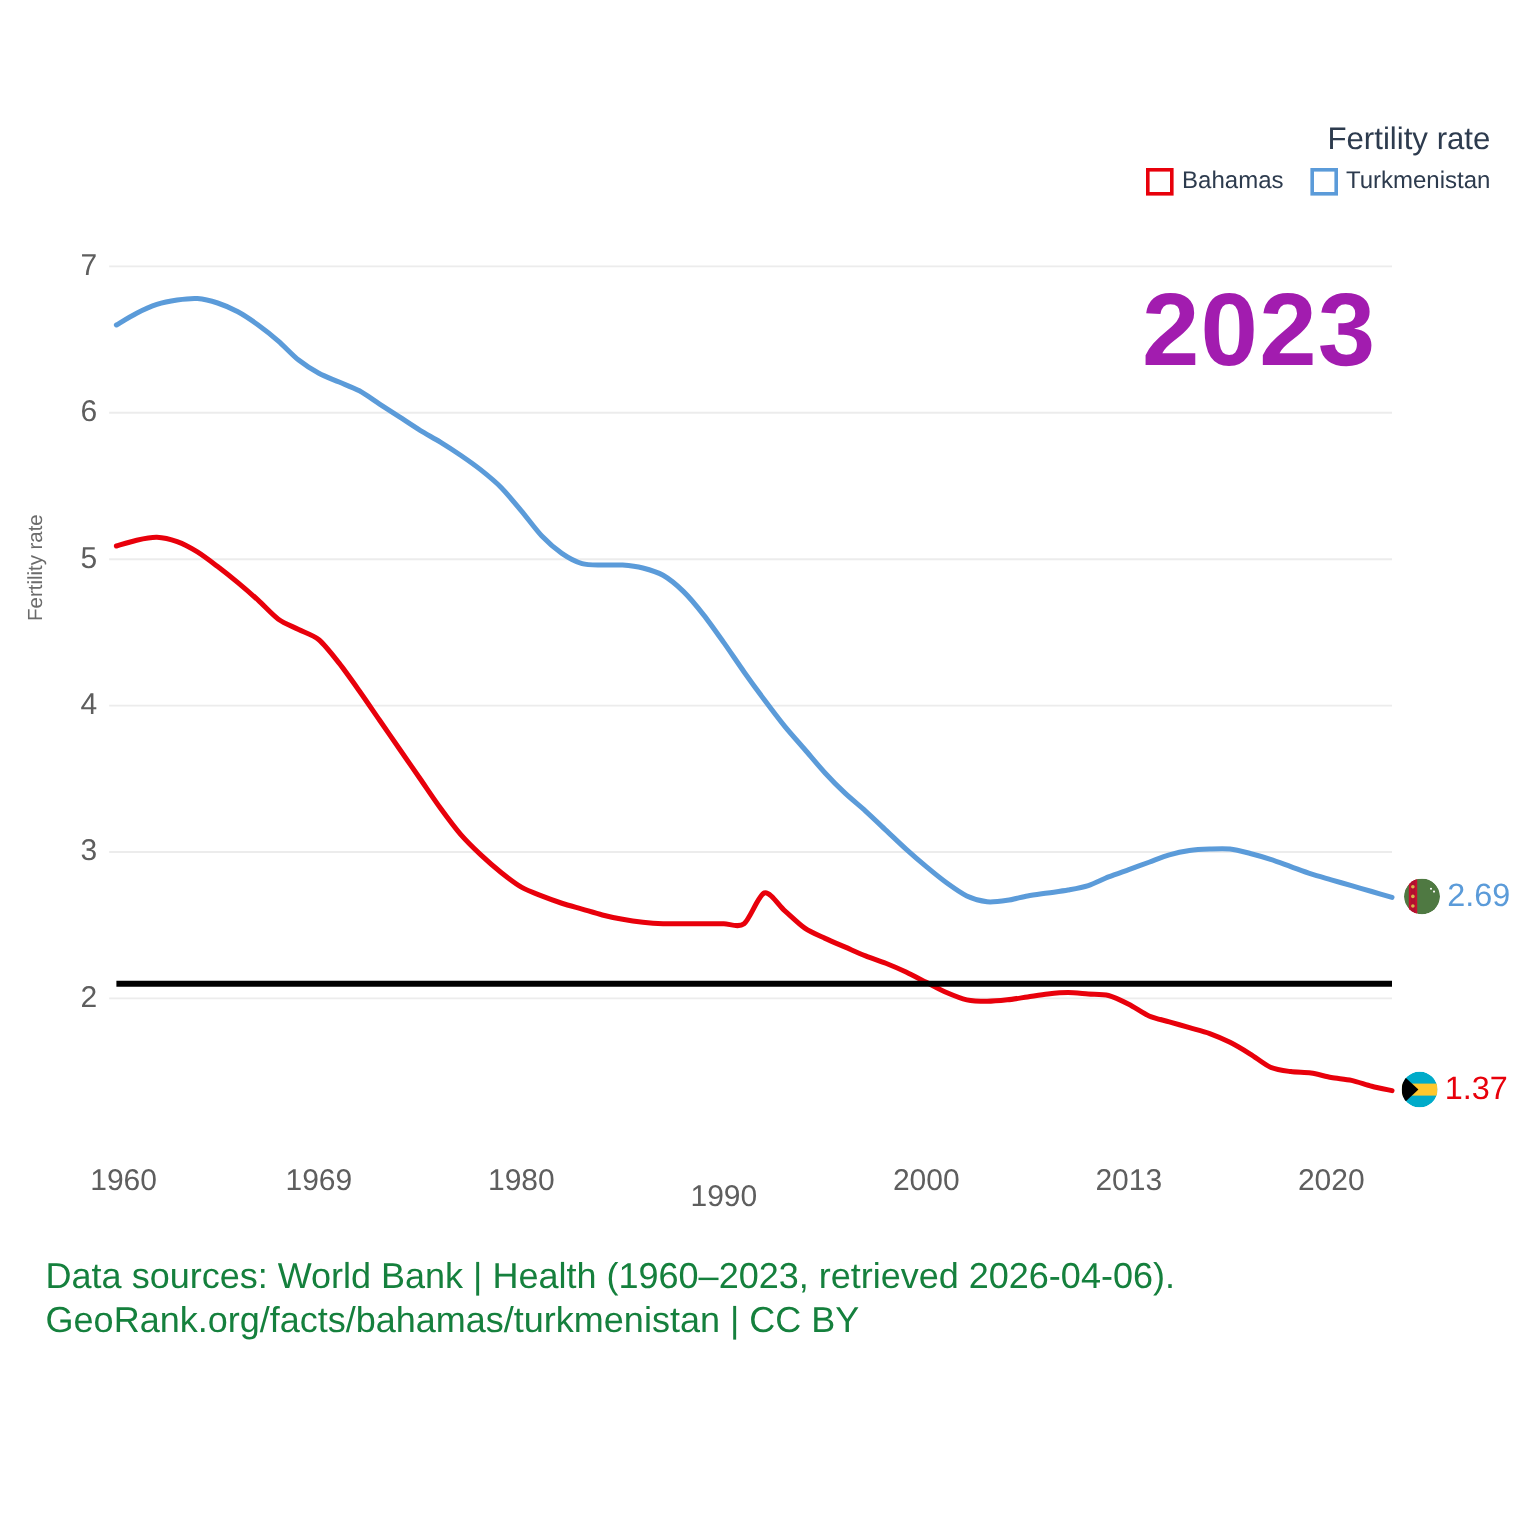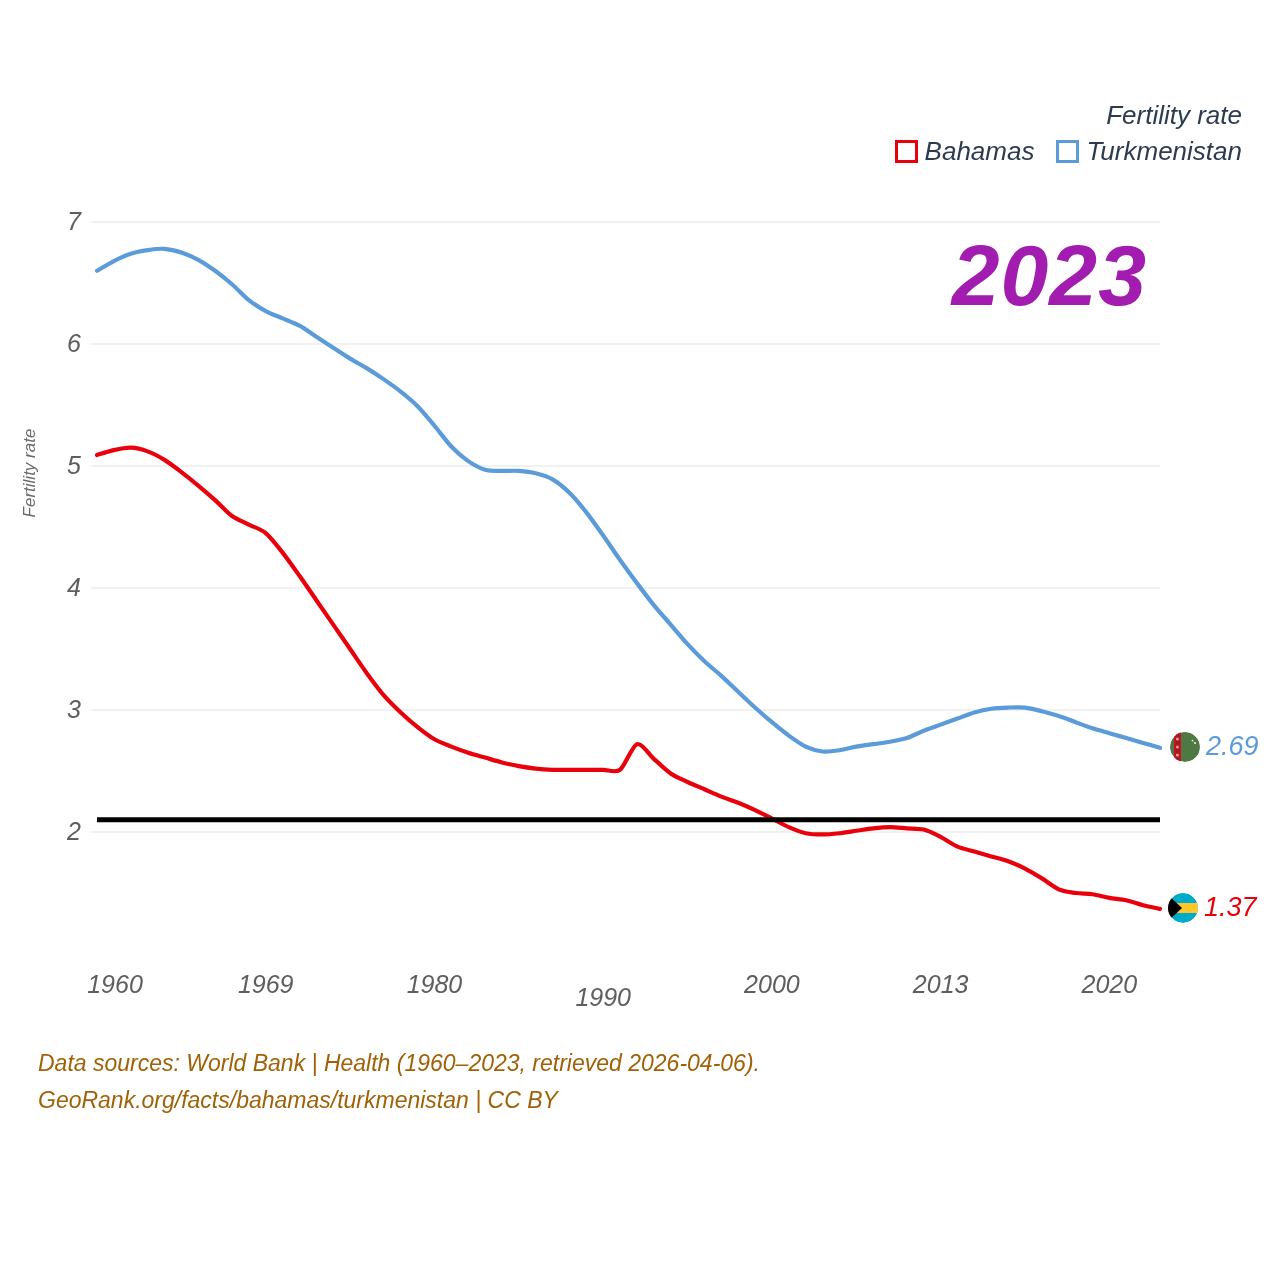--- a/index.html
+++ b/index.html
@@ -13,21 +13,20 @@
     font-family: "Liberation Sans", sans-serif;
     color: #2d3b4e;
     position: relative;
     overflow: hidden;
   }
   #stage {
     position: absolute;
     left: 0; top: 0;
     width: 1280px;
     height: 1280px;
-    font-style: italic;
   }
 
   
   #legend {
     position: absolute;
     right: 38px;
     top: 100px;
     text-align: right;
   }
   #legend-title {
@@ -52,21 +51,21 @@
     white-space: nowrap;
   }
   .legend-swatch {
     width: 23px;
     height: 23px;
     box-sizing: border-box;
     border: 3px solid #888;
     background: #ffffff;
   }
   .legend-label {
-    font-size: 26px;
+    font-size: 20px;
     color: #2d3b4e;
     line-height: 30px;
   }
 
   
   #year-watermark {
     position: absolute;
     right: 133px;
     top: 232px;
     font-size: 86px;
@@ -137,23 +136,23 @@
   #end-tkm { left: 1170px; top: 731px; }
   #end-tkm .end-value { color: #5b9bd9; }
   #end-bhs { left: 1168px; top: 892px; }
   #end-bhs .end-value { color: #e8000b; }
 
   
   #footer {
     position: absolute;
     left: 38px;
     top: 1045px;
-    font-size: 23px;
+    font-size: 30px;
     line-height: 37px;
-    color: #a16207;
+    color: #15803d;
   }
   #footer div { white-space: nowrap; }
 </style>
 </head>
 <body>
 
 <div id="stage">
 
   <div id="legend">
     <div id="legend-title">Fertility rate</div>
@@ -187,21 +186,21 @@
       </svg>
     <div id="yticks-holder">
         <div class="ytick" style="top: 819px;">2</div>
         <div class="ytick" style="top: 697px;">3</div>
         <div class="ytick" style="top: 575px;">4</div>
         <div class="ytick" style="top: 453px;">5</div>
         <div class="ytick" style="top: 331px;">6</div>
         <div class="ytick" style="top: 209px;">7</div>
       </div>
     <div id="xticks-holder">
-        <div class="xtick" style="left: 70px;">1960</div>
+        <div class="xtick" style="left: 58px;">1960</div>
         <div class="xtick" style="left: 220.73px;">1969</div>
         <div class="xtick" style="left: 389.46px;">1980</div>
         <div class="xtick" style="left: 558.19px; margin-top: 13px;">1990</div>
         <div class="xtick" style="left: 726.921px;">2000</div>
         <div class="xtick" style="left: 895.651px;">2013</div>
         <div class="xtick" style="left: 1064.38px;">2020</div>
       </div>
   </div>
 
   <div class="end-label" id="end-tkm" style="top: 731.82px;">

